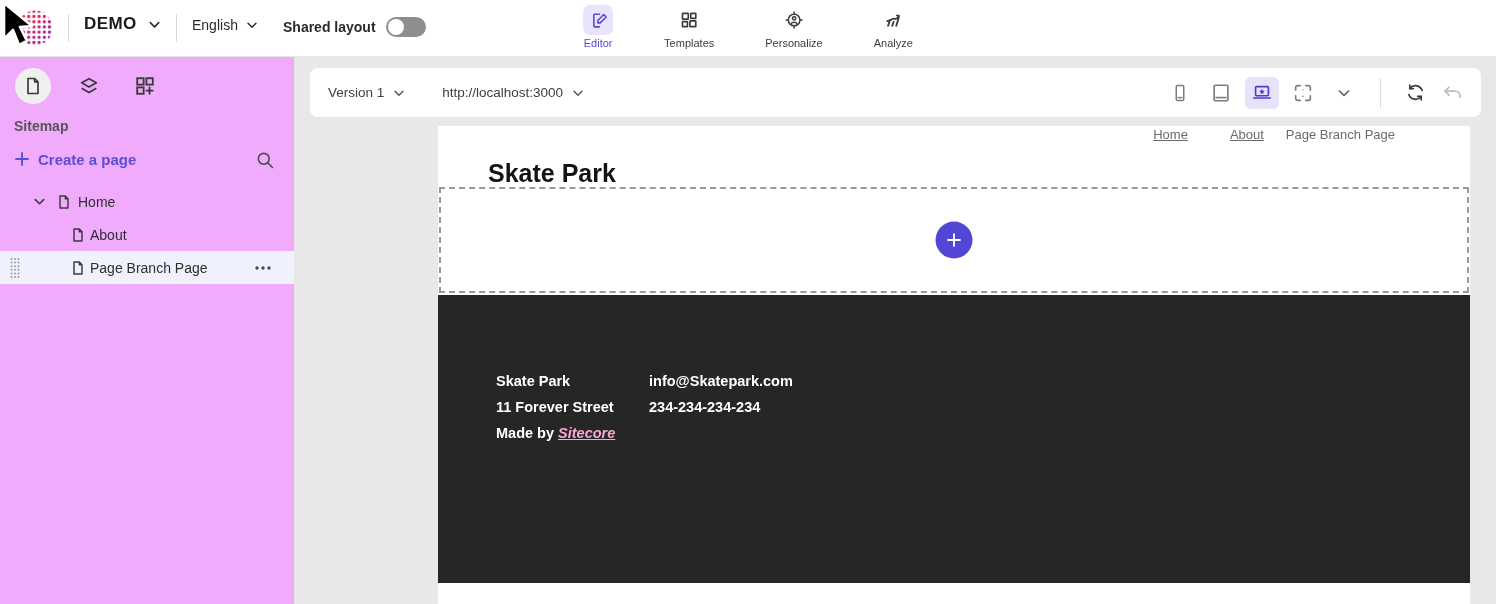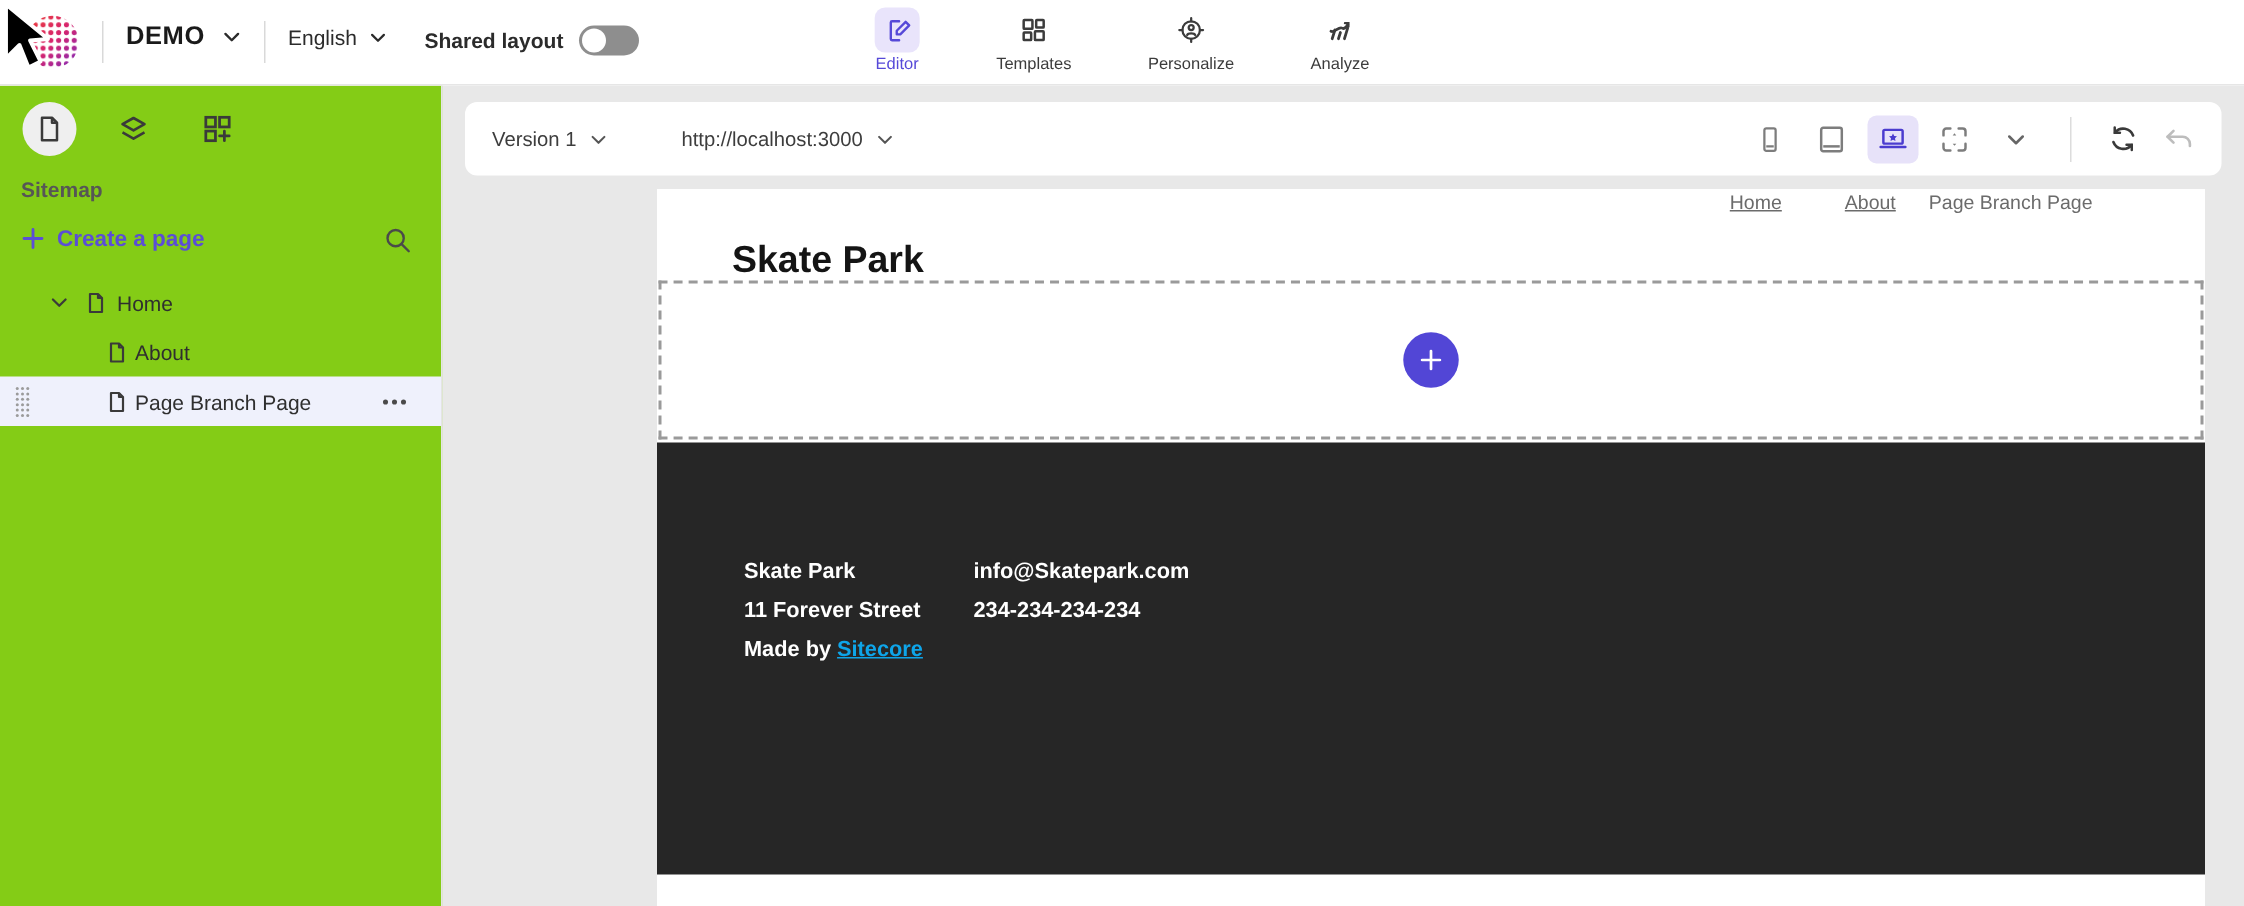--- a/index.html
+++ b/index.html
@@ -31,21 +31,21 @@
     background: transparent; border: 0; cursor: pointer; font-family: inherit; }
   .top-tab .icon-box { width: 30px; height: 30px; border-radius: 7px; display: flex; align-items: center; justify-content: center; color: #3c3c3c; }
   .top-tab.active .icon-box { background: #e9e4fb; color: #5649d8; }
   .top-tab .tab-label { font-size: 11px; color: #3c3c3c; }
   .top-tab.active .tab-label { color: #5649d8; }
 
   .mouse-cursor { position: absolute; left: 0; top: 1px; z-index: 99; pointer-events: none; }
 
   
   .sidebar { position: absolute; left: 0; top: 57px; width: 295px; bottom: 0;
-    background: #84cc16; border-right: 1px solid #e4e4e4; text-decoration: underline; }
+    background: #f0abfc; border-right: 1px solid #e4e4e4; text-decoration: underline; }
   .side-icon-row { position: absolute; left: 15px; top: 11px; display: flex; align-items: center; gap: 20px; }
   .side-icon-btn { width: 36px; height: 36px; border-radius: 50%; border: 0; background: transparent;
     display: flex; align-items: center; justify-content: center; color: #3a3a3a; cursor: pointer; }
   .side-icon-btn.active { background: #efefef; }
   .panel-title { position: absolute; left: 14px; top: 61px; font-size: 14px; font-weight: 700; color: #565656; }
   .create-page { position: absolute; left: 14px; top: 94px; display: flex; align-items: flex-start; gap: 8px;
     border: 0; background: transparent; color: #5b4ed6; font-family: inherit; font-size: 15px; font-weight: 700; cursor: pointer; }
   .sitemap-search { position: absolute; right: 18px; top: 93px; width: 22px; height: 22px; border: 0; background: transparent; color: #4a4a4a; cursor: pointer; }
 
   .tree { position: absolute; left: 0; right: 0; top: 128px; }
@@ -59,21 +59,21 @@
   .drag-handle { position: absolute; left: 9px; display: flex; color: #9b9b9b; cursor: grab; }
   .row-more { position: absolute; right: 22px; border: 0; background: transparent; color: #4a4a4a; cursor: pointer; display: flex; }
 
   
   .workspace { position: absolute; left: 295px; top: 57px; right: 0; bottom: 0; background: #e8e8e8; }
   .toolbar-card { position: absolute; left: 15px; right: 15px; top: 11px; height: 49px;
     background: #fff; border-radius: 8px; display: flex; align-items: center; padding: 12px 14px; }
   .tb-select { display: flex; align-items: center; gap: 8px; border: 0; background: transparent;
     font-family: inherit; font-size: 13.5px; color: #3d3d3d; cursor: pointer; }
   .version-select { margin-left: 4px; }
-  .url-select { margin-left: 48px; }
+  .url-select { margin-left: 36px; }
   .toolbar-right { margin-left: auto; display: flex; align-items: center; gap: 7px; }
   .dev-btn { width: 34px; height: 32px; border: 0; background: transparent; border-radius: 6px;
     display: flex; align-items: center; justify-content: center; color: #7d7d7d; cursor: pointer; }
   .dev-btn.active { background: #e7e2f9; color: #4b3ccf; }
   .tb-vr { width: 1px; height: 30px; background: #dcdcdc; margin: 0 12px; }
   .icon-btn { width: 30px; height: 30px; border: 0; background: transparent; display: flex;
     align-items: center; justify-content: center; color: #3a3a3a; cursor: pointer; }
   .icon-btn.disabled { color: #bdbdbd; }
 
   
@@ -85,21 +85,21 @@
   .page-title { position: absolute; left: 50px; top: 33px; font-size: 25px; font-weight: 700; color: #141414; }
   .placeholder-zone { position: absolute; left: 1px; right: 1px; top: 61px; height: 106px;
     border: 2px dashed #9a9a9a; background: #fff; cursor: pointer; }
   .add-component { position: absolute; left: 50%; top: 50%; transform: translate(-50%,-50%);
     width: 37px; height: 37px; border-radius: 50%; border: 0; background: #5246d6; color: #fff;
     display: flex; align-items: center; justify-content: center; cursor: pointer; }
   .site-footer { position: absolute; left: 0; right: 0; top: 169px; height: 288px; background: #262626;
     color: #fff; padding: 73px 0 0 58px; display: flex; }
   .footer-col1 { width: 153px; }
   .footer-line { font-size: 14.5px; font-weight: 700; line-height: 26px; color: #fff; white-space: nowrap; }
-  .footer-link { color: #0ea5e9; text-decoration: underline; cursor: pointer; }
+  .footer-link { color: #f9a8d4; text-decoration: underline; cursor: pointer; font-style: italic; }
 </style>
 </head>
 <body>
 
 <div class="app">
 
   <header class="topbar">
     <button class="logo-btn">
       <svg width="38" height="38" viewBox="0 0 38 38">
         <defs>

